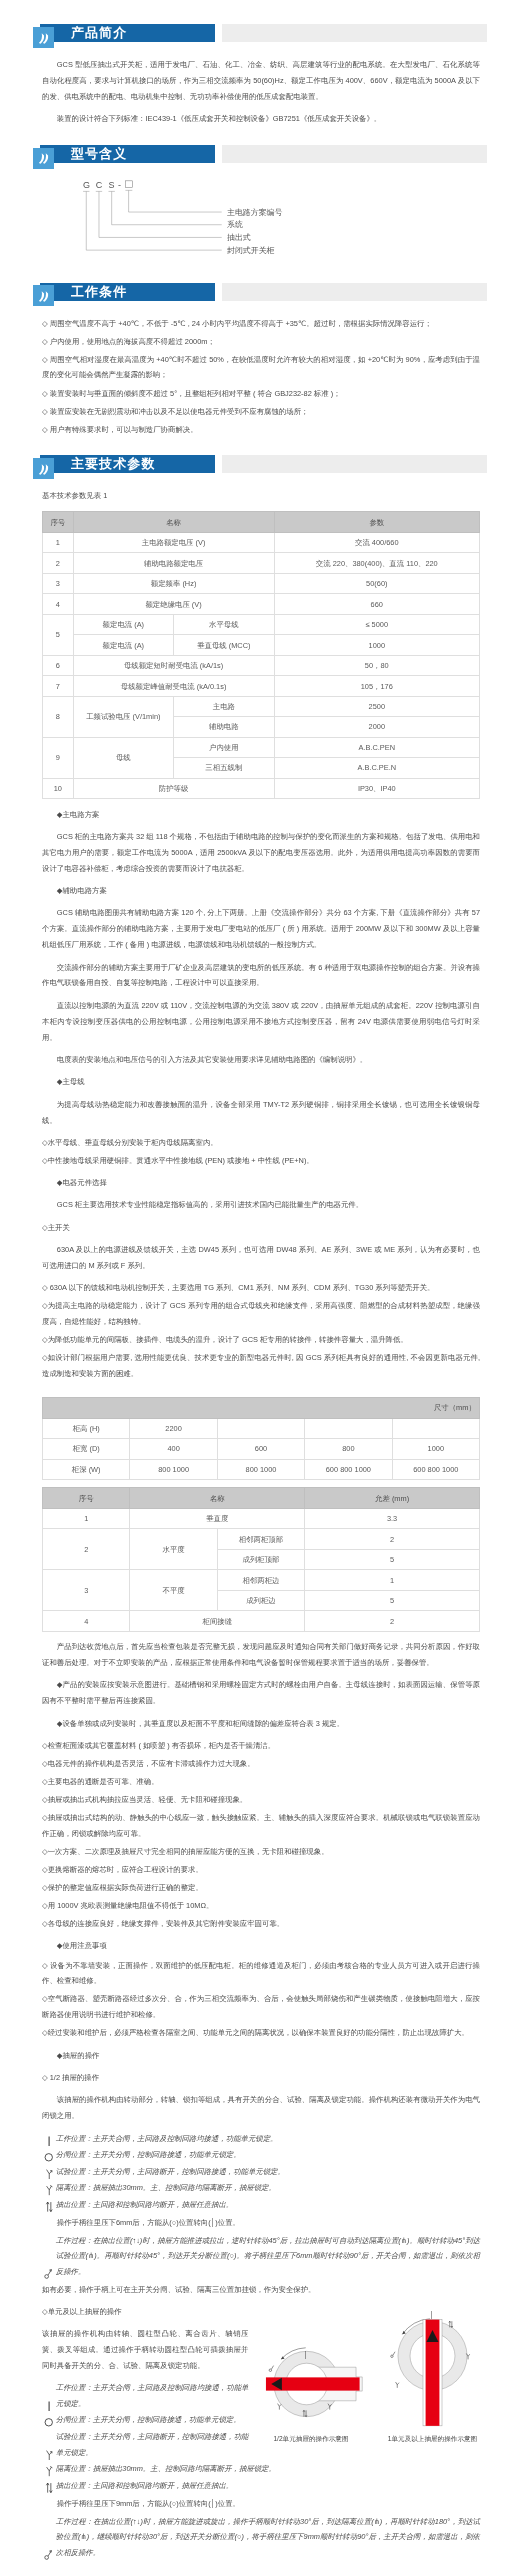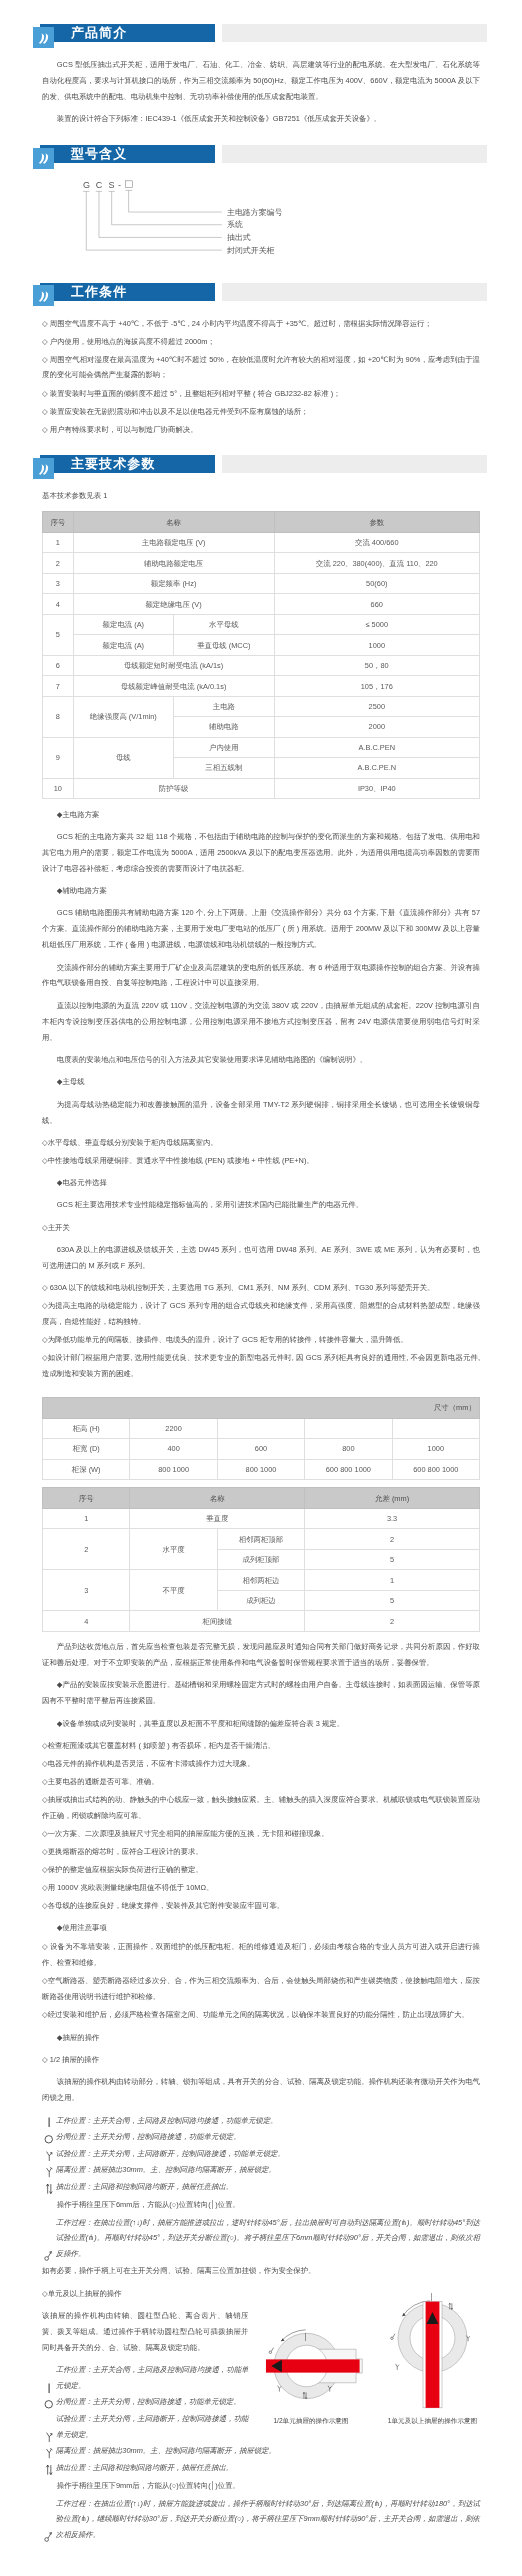--- a/index.html
+++ b/index.html
@@ -161,21 +161,21 @@
         <td colspan="2">母线额定短时耐受电流 (kA/1s)</td>
         <td>50，80</td>
       </tr>
       <tr>
         <td>7</td>
         <td colspan="2">母线额定峰值耐受电流 (kA/0.1s)</td>
         <td>105，176</td>
       </tr>
       <tr>
         <td rowspan="2">8</td>
-        <td rowspan="2">绝缘强度高 (V/1min)</td>
+        <td rowspan="2">工频试验电压 (V/1min)</td>
         <td>主电路</td>
         <td>2500</td>
       </tr>
       <tr>
         <td>辅助电路</td>
         <td>2000</td>
       </tr>
       <tr>
         <td rowspan="2">9</td>
         <td rowspan="2">母线</td>
@@ -291,20 +291,21 @@
     </tbody>
   </table>
 
   <p class="ind">产品到达收货地点后，首先应当检查包装是否完整无损，发现问题应及时通知合同有关部门做好商务记录，共同分析原因，作好取证和善后处理。对于不立即安装的产品，应根据正常使用条件和电气设备暂时保管规程要求置于适当的场所，妥善保管。</p>
   <p class="ind">◆产品的安装应按安装示意图进行。基础槽钢和采用螺栓固定方式时的螺栓由用户自备。主母线连接时，如表面因运输、保管等原因有不平整时需平整后再连接紧固。</p>
   <p class="ind">◆设备单独或成列安装时，其垂直度以及柜面不平度和柜间缝隙的偏差应符合表 3 规定。</p>
   <ul class="blist">
     <li>◇检查柜面漆或其它覆盖材料 ( 如喷塑 ) 有否损坏，柜内是否干燥清洁。</li>
     <li>◇电器元件的操作机构是否灵活，不应有卡滞或操作力过大现象。</li>
     <li>◇主要电器的通断是否可靠、准确。</li>
+    <li>◇抽屉或抽出式机构抽拉应当灵活、轻便、无卡阻和碰撞现象。</li>
     <li>◇抽屉或抽出式结构的动、静触头的中心线应一致，触头接触应紧。主、辅触头的插入深度应符合要求。机械联锁或电气联锁装置应动作正确，闭锁或解除均应可靠。</li>
     <li>◇一次方案、二次原理及抽屉尺寸完全相同的抽屉应能方便的互换，无卡阻和碰撞现象。</li>
     <li>◇更换熔断器的熔芯时，应符合工程设计的要求。</li>
     <li>◇保护的整定值应根据实际负荷进行正确的整定。</li>
     <li>◇用 1000V 兆欧表测量绝缘电阻值不得低于 10MΩ。</li>
     <li>◇各母线的连接应良好，绝缘支撑件，安装件及其它附件安装应牢固可靠。</li>
   </ul>
   <p class="ind" style="margin-bottom:0;">◆使用注意事项</p>
   <ul class="blist">
     <li>◇ 设备为不靠墙安装，正面操作，双面维护的低压配电柜。柜的维修通道及柜门，必须由考核合格的专业人员方可进入或开启进行操作、检查和维修。</li>

